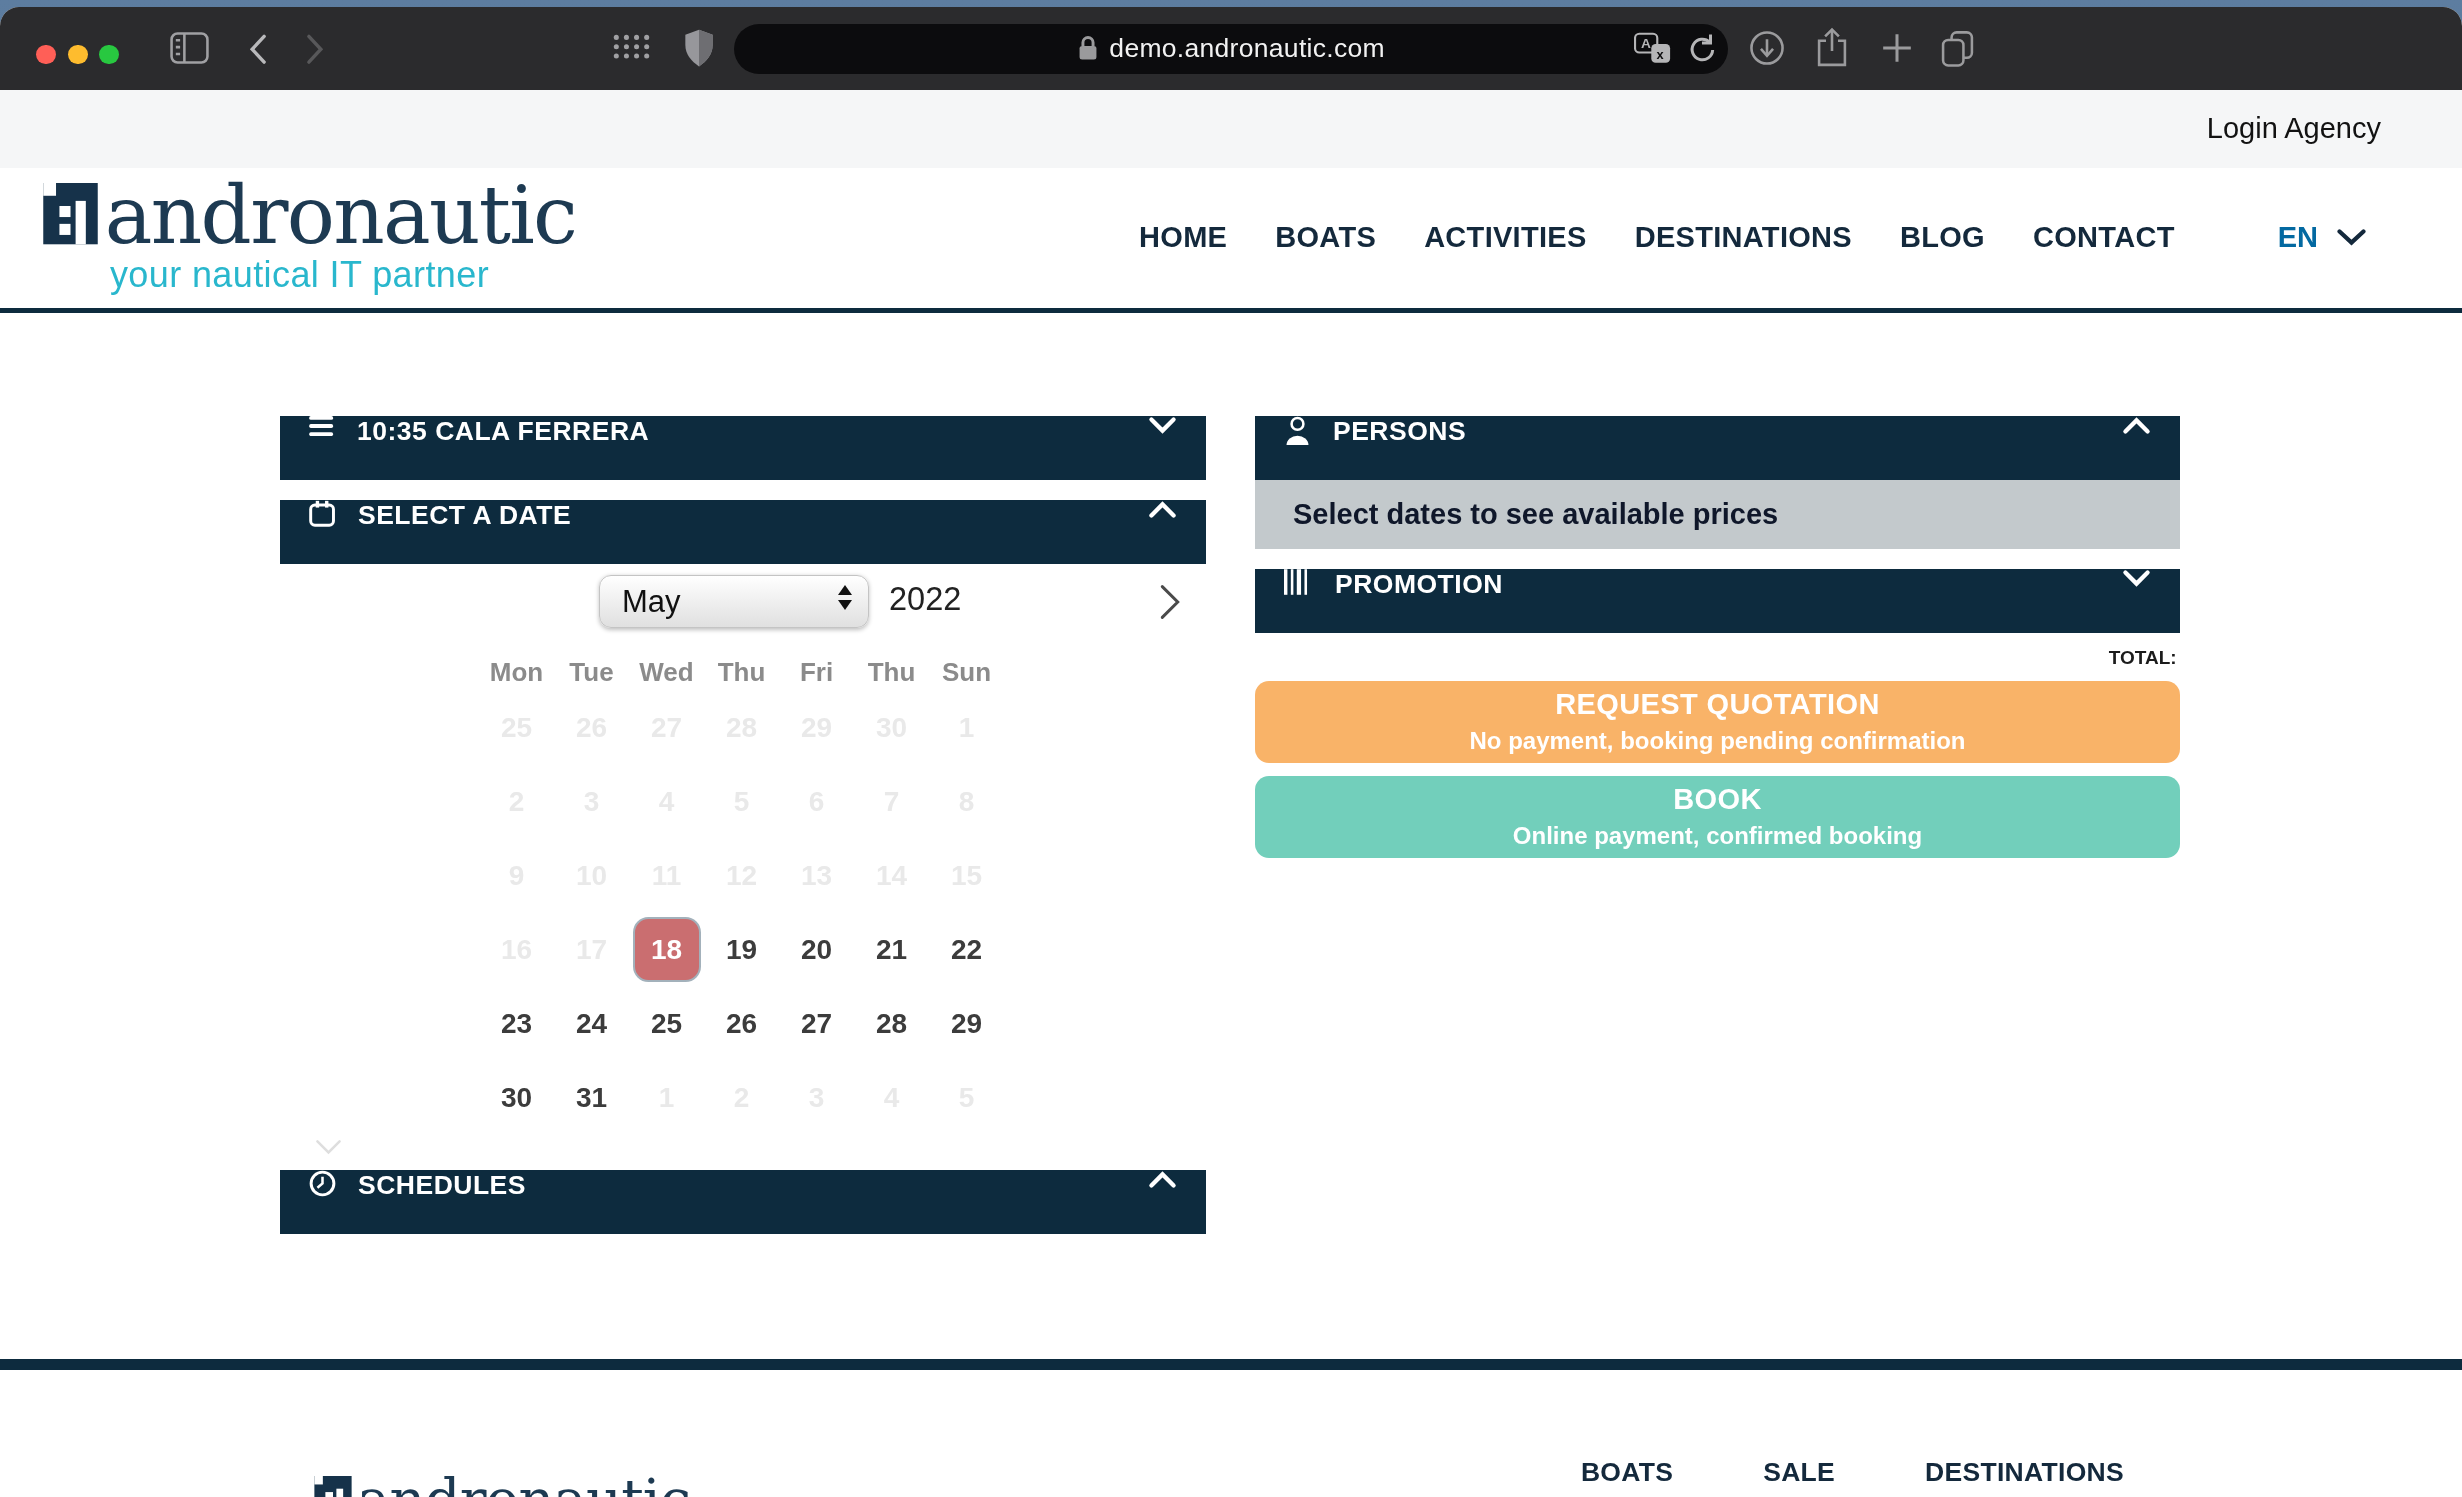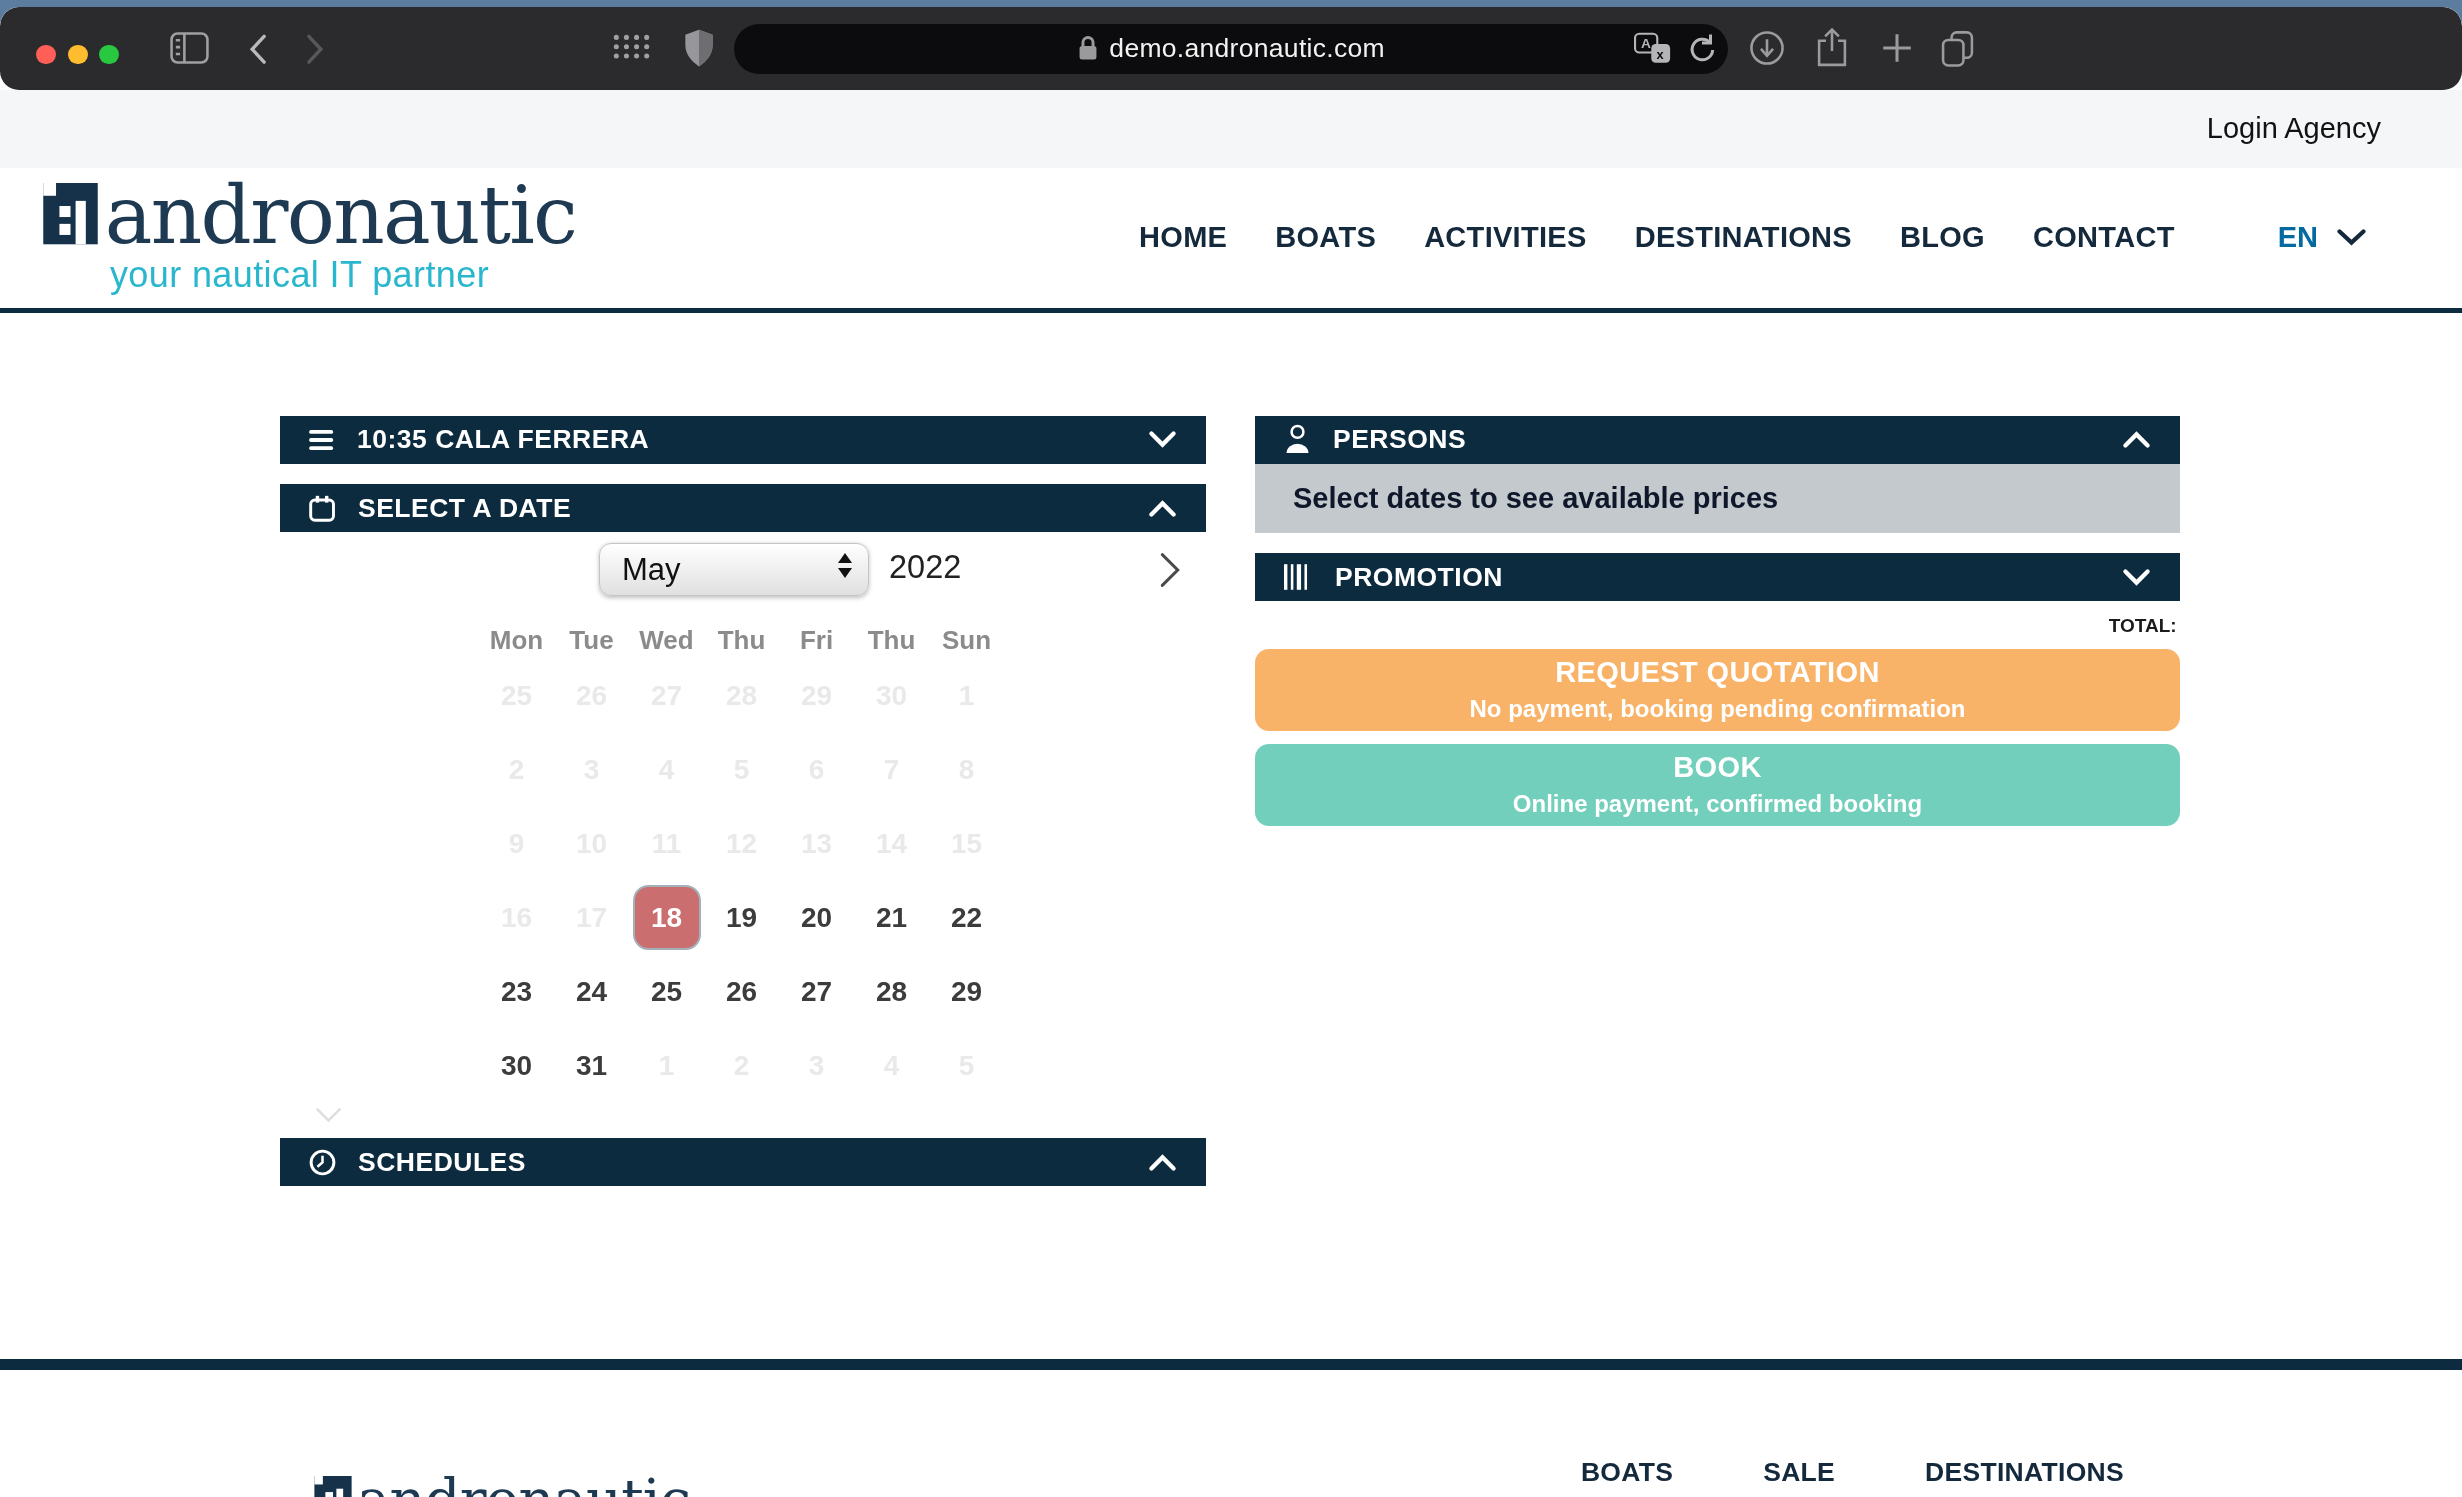--- a/index.html
+++ b/index.html
@@ -6,21 +6,21 @@
     --navy:#0d2b3e; --cyan:#29b7cd; --red:#ca6e70; --orange:#f9b368;
     --teal:#72cfbb; --gray:#c3c9cc; --chrome:#2b2b2d; --band:#f5f6f7;
   }
   *{margin:0;padding:0;box-sizing:border-box;}
   html,body{width:2462px;height:1498px;overflow:hidden;}
   body{font-family:"Liberation Sans",sans-serif;background:#3c5a78;}
   .screen{position:relative;width:2462px;height:1498px;background:linear-gradient(#5d7da0,#3c5a78);}
   .window{position:absolute;top:6.8px;left:0;right:0;bottom:0;border-radius:19px 19px 0 0;overflow:hidden;background:#fff;}
 
   
-  .chrome{position:absolute;top:0;left:0;right:0;height:83px;background:var(--chrome);border-radius:19px;}
+  .chrome{position:absolute;top:0;left:0;right:0;height:83px;background:var(--chrome);}
   .tl{position:absolute;top:38px;width:19.7px;height:19.7px;border-radius:50%;}
   .tl.r{left:36px;background:#ff5f57;} .tl.y{left:68px;background:#febc2e;} .tl.g{left:99px;background:#28c840;}
   .cicon{position:absolute;top:22px;}
   .urlpill{position:absolute;left:734px;top:17px;width:994px;height:50px;border-radius:25px;background:#0c0c0e;display:flex;align-items:center;justify-content:center;}
   .urltext{color:#f2f2f2;font-size:26.5px;letter-spacing:0.3px;display:flex;align-items:center;gap:10.3px;}
   .pill-right{position:absolute;right:12px;top:8.5px;display:flex;align-items:center;gap:12px;}
 
   
   .band{position:absolute;top:83px;left:0;right:0;height:78px;background:var(--band);display:flex;align-items:center;justify-content:flex-end;padding-right:81px;}
   .band a{font-size:29px;color:#121212;text-decoration:none;}
@@ -33,21 +33,21 @@
   .logo-tag{font-size:36px;color:var(--cyan);margin:8.5px 0 0 5.1px;letter-spacing:0.4px;}
   .nav{display:flex;gap:48px;margin-left:auto;}
   .nav a{font-size:29px;font-weight:bold;color:#14293c;text-decoration:none;letter-spacing:0.3px;}
   .lang{display:flex;align-items:center;gap:19px;margin:0 96px 0 103px;font-size:29px;font-weight:bold;color:#0369a1;cursor:pointer;}
 
   
   .content{position:absolute;top:306px;left:0;right:0;bottom:139px;background:#fff;}
   .col{position:absolute;top:103px;}
   .col.left{left:280px;width:926px;}
   .col.right{left:1255px;width:925px;}
-  .phead{height:48px;background:var(--navy);color:#fff;display:flex;align-items:center;padding:0 29px;gap:22px;cursor:pointer;}
+  .phead{height:64px;background:var(--navy);color:#fff;display:flex;padding:0 29px;gap:22px;cursor:pointer;}
   .phead .t{font-size:26.5px;font-weight:bold;letter-spacing:0.5px;}
   .phead .chev{margin-left:auto;}
   .gap24{height:20.5px;}
   .infobar{height:69px;background:var(--gray);display:flex;align-items:center;padding:14px 38px;font-size:29px;font-weight:bold;color:#0f172a;}
 
   
   .month-row{position:relative;height:56px;margin-top:10.3px;}
   .select-wrap{position:absolute;left:319px;top:0;width:270px;height:53px;}
   .select-wrap select{width:100%;height:100%;appearance:none;-webkit-appearance:none;border:0.9px solid #c4c4c4;border-radius:12px;background:linear-gradient(#ffffff,#e9e9e9 70%,#e0e0e0);font-size:31px;padding:0 51px 0 22px;color:#111;font-family:"Liberation Sans",sans-serif;box-shadow:0 1.7px 4.3px rgba(0,0,0,.25);}
   .steppers{position:absolute;right:17px;top:10.3px;display:flex;flex-direction:column;gap:5.1px;pointer-events:none;}

